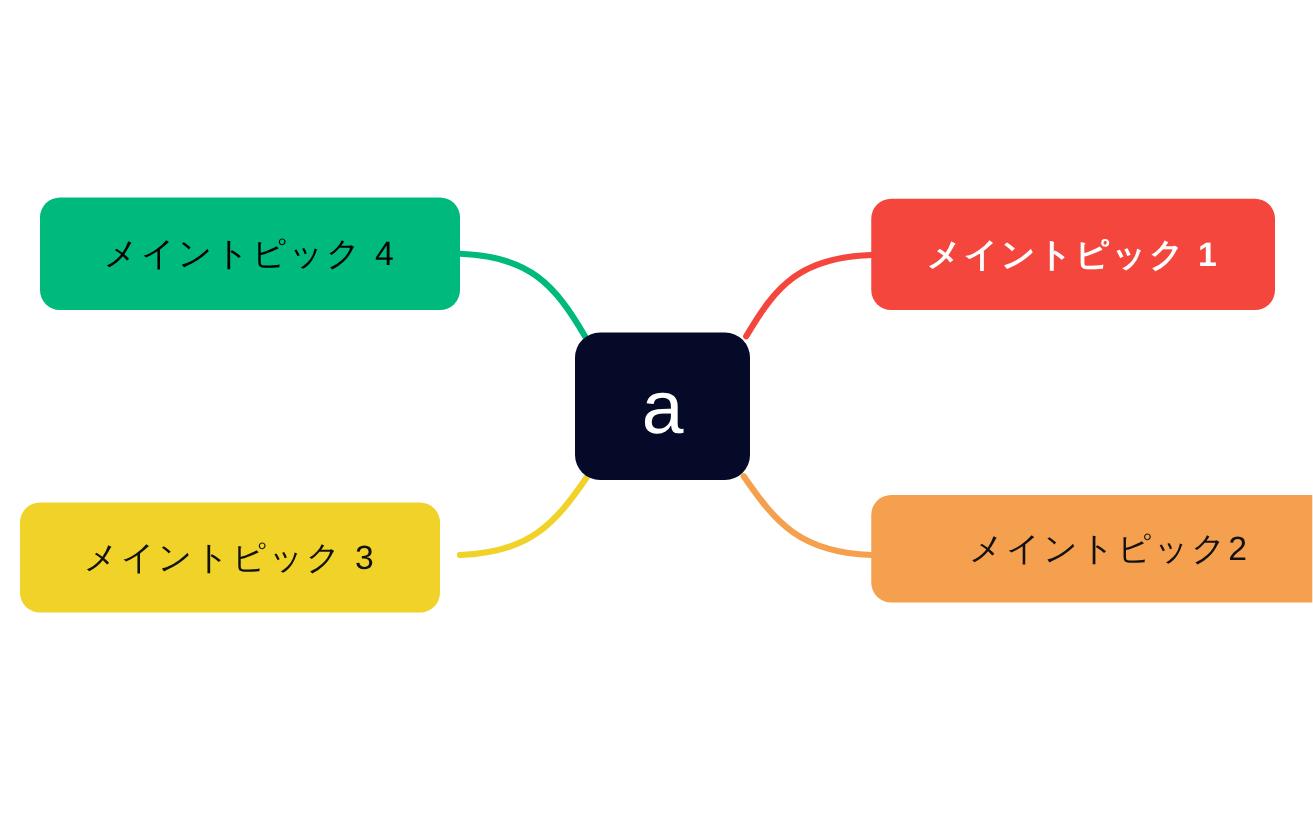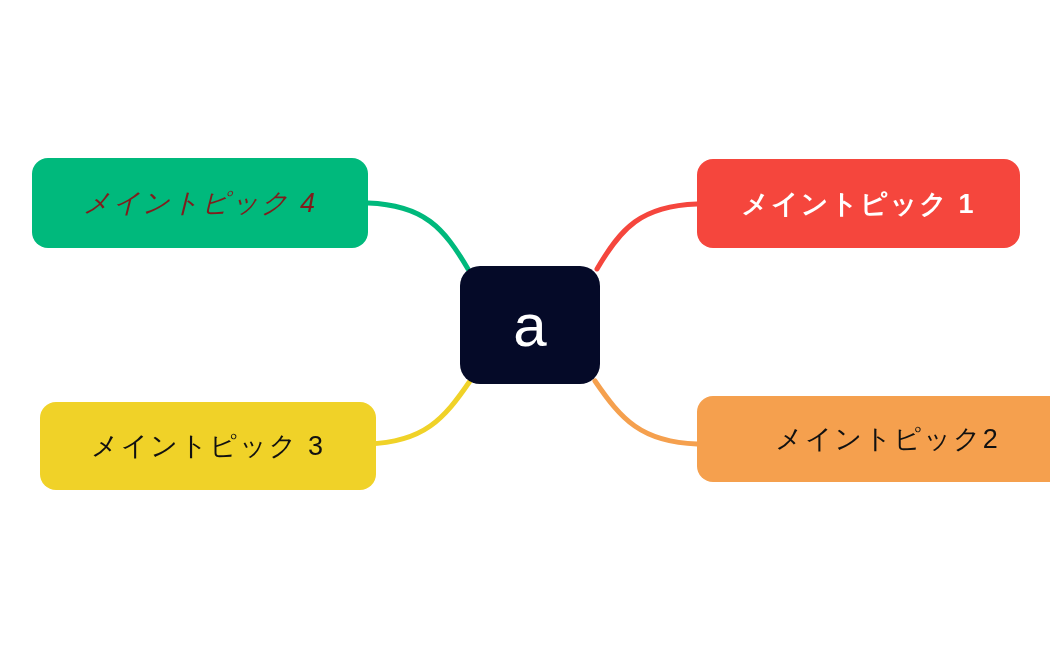--- a/index.html
+++ b/index.html
@@ -38,21 +38,21 @@
     border-radius: 16px;
     font-size: 27px;
     letter-spacing: 2px;
     font-weight: 500;
   }
   .topic .label {
     white-space: pre;
   }
   .pos-top-left     { left: 32px;  top: 158px; width: 336px; height: 90px; }
   .pos-top-right    { left: 697px; top: 159px; width: 323px; height: 89px; }
-  .pos-bottom-left  { left: 40px;  top: 402px; width: 336px; height: 88px; }
+  .pos-bottom-left  { left: 16px;  top: 402px; width: 336px; height: 88px; }
   .pos-bottom-right { left: 697px; top: 396px; width: 381px; height: 86px; }
   .center-node {
     left: 460px;
     top: 266px;
     width: 140px;
     height: 118px;
     border-radius: 20px;
     font-size: 60px;
     font-weight: 400;
   }
@@ -74,21 +74,21 @@
   </div>
 
   <div class="node topic pos-bottom-right" style="background-color: rgb(245, 160, 78); color: rgb(17, 17, 17);">
     <span class="label">メイントピック2</span>
   </div>
 
   <div class="node topic pos-bottom-left" style="background-color: rgb(240, 210, 40); color: rgb(17, 17, 17);">
     <span class="label">メイントピック 3</span>
   </div>
 
-  <div class="node topic pos-top-left" style="background-color: rgb(0, 185, 124); color: #7f1d1d; font-style: italic;">
+  <div class="node topic pos-top-left" style="background-color: rgb(0, 185, 124); color: #000000;">
     <span class="label">メイントピック 4</span>
   </div>
 
   <div class="node center-node" style="background-color: rgb(5, 10, 40); color: rgb(255, 255, 255);">
     <span class="label">a</span>
   </div>
 
 </div>
 
 </body></html>

